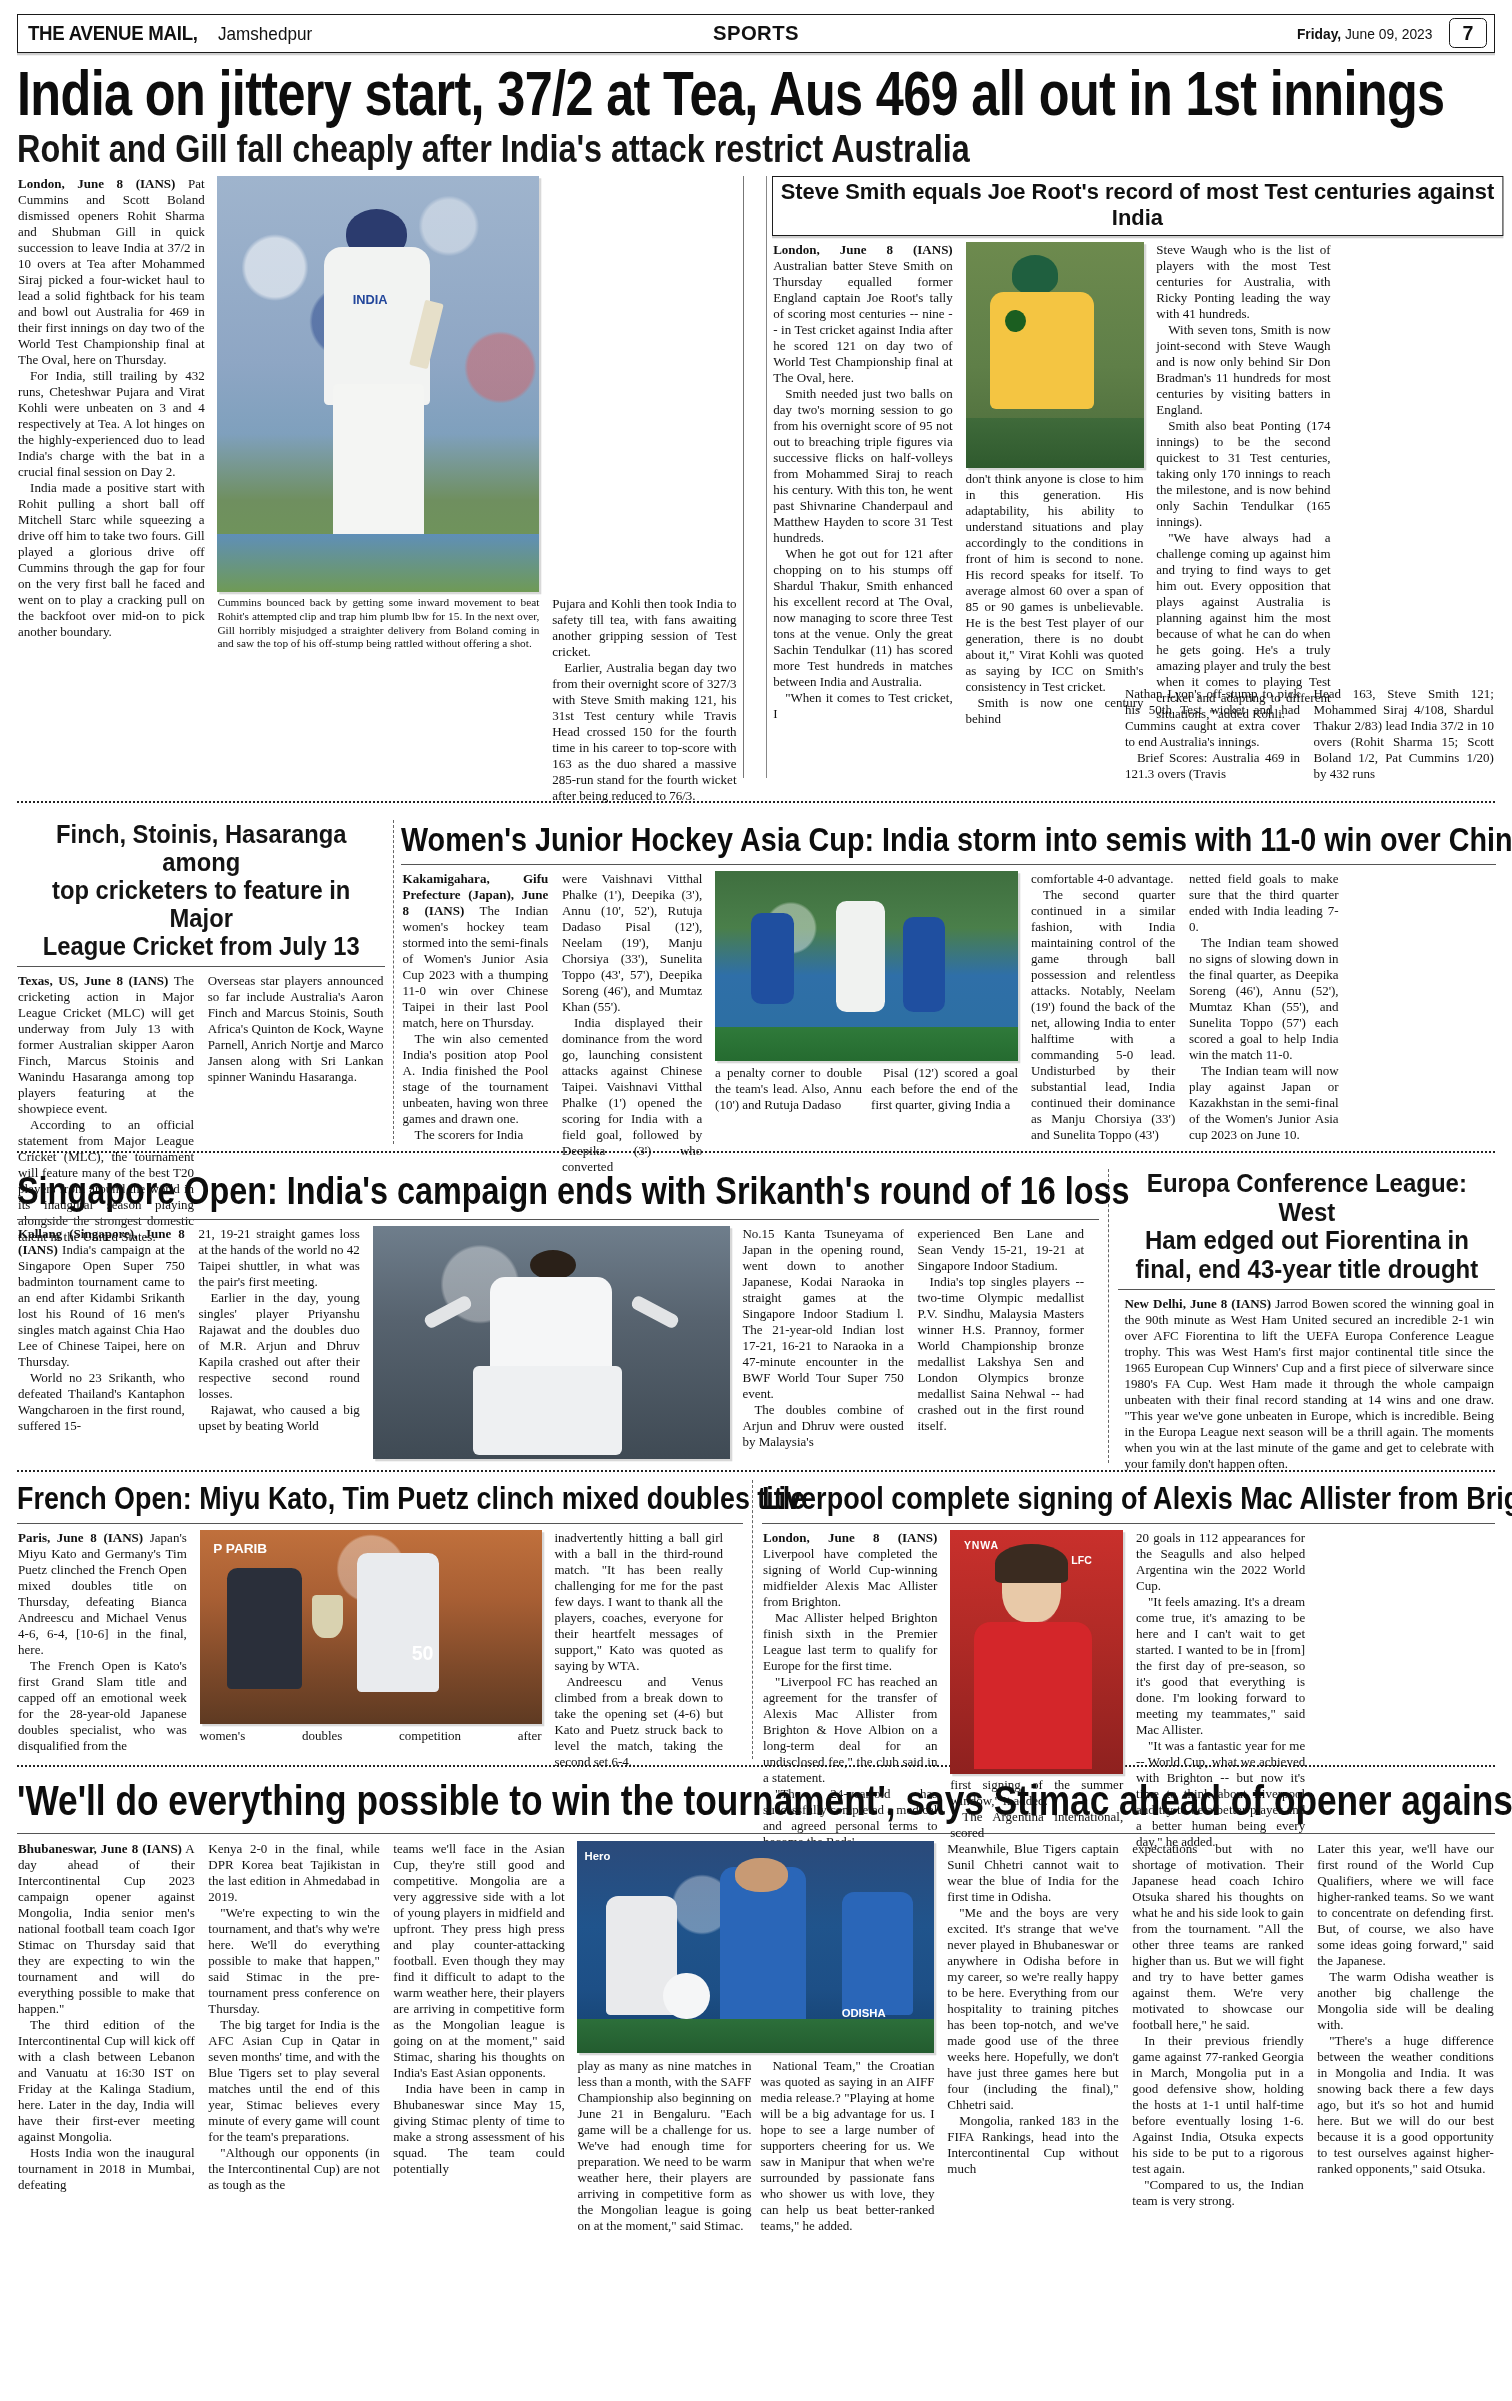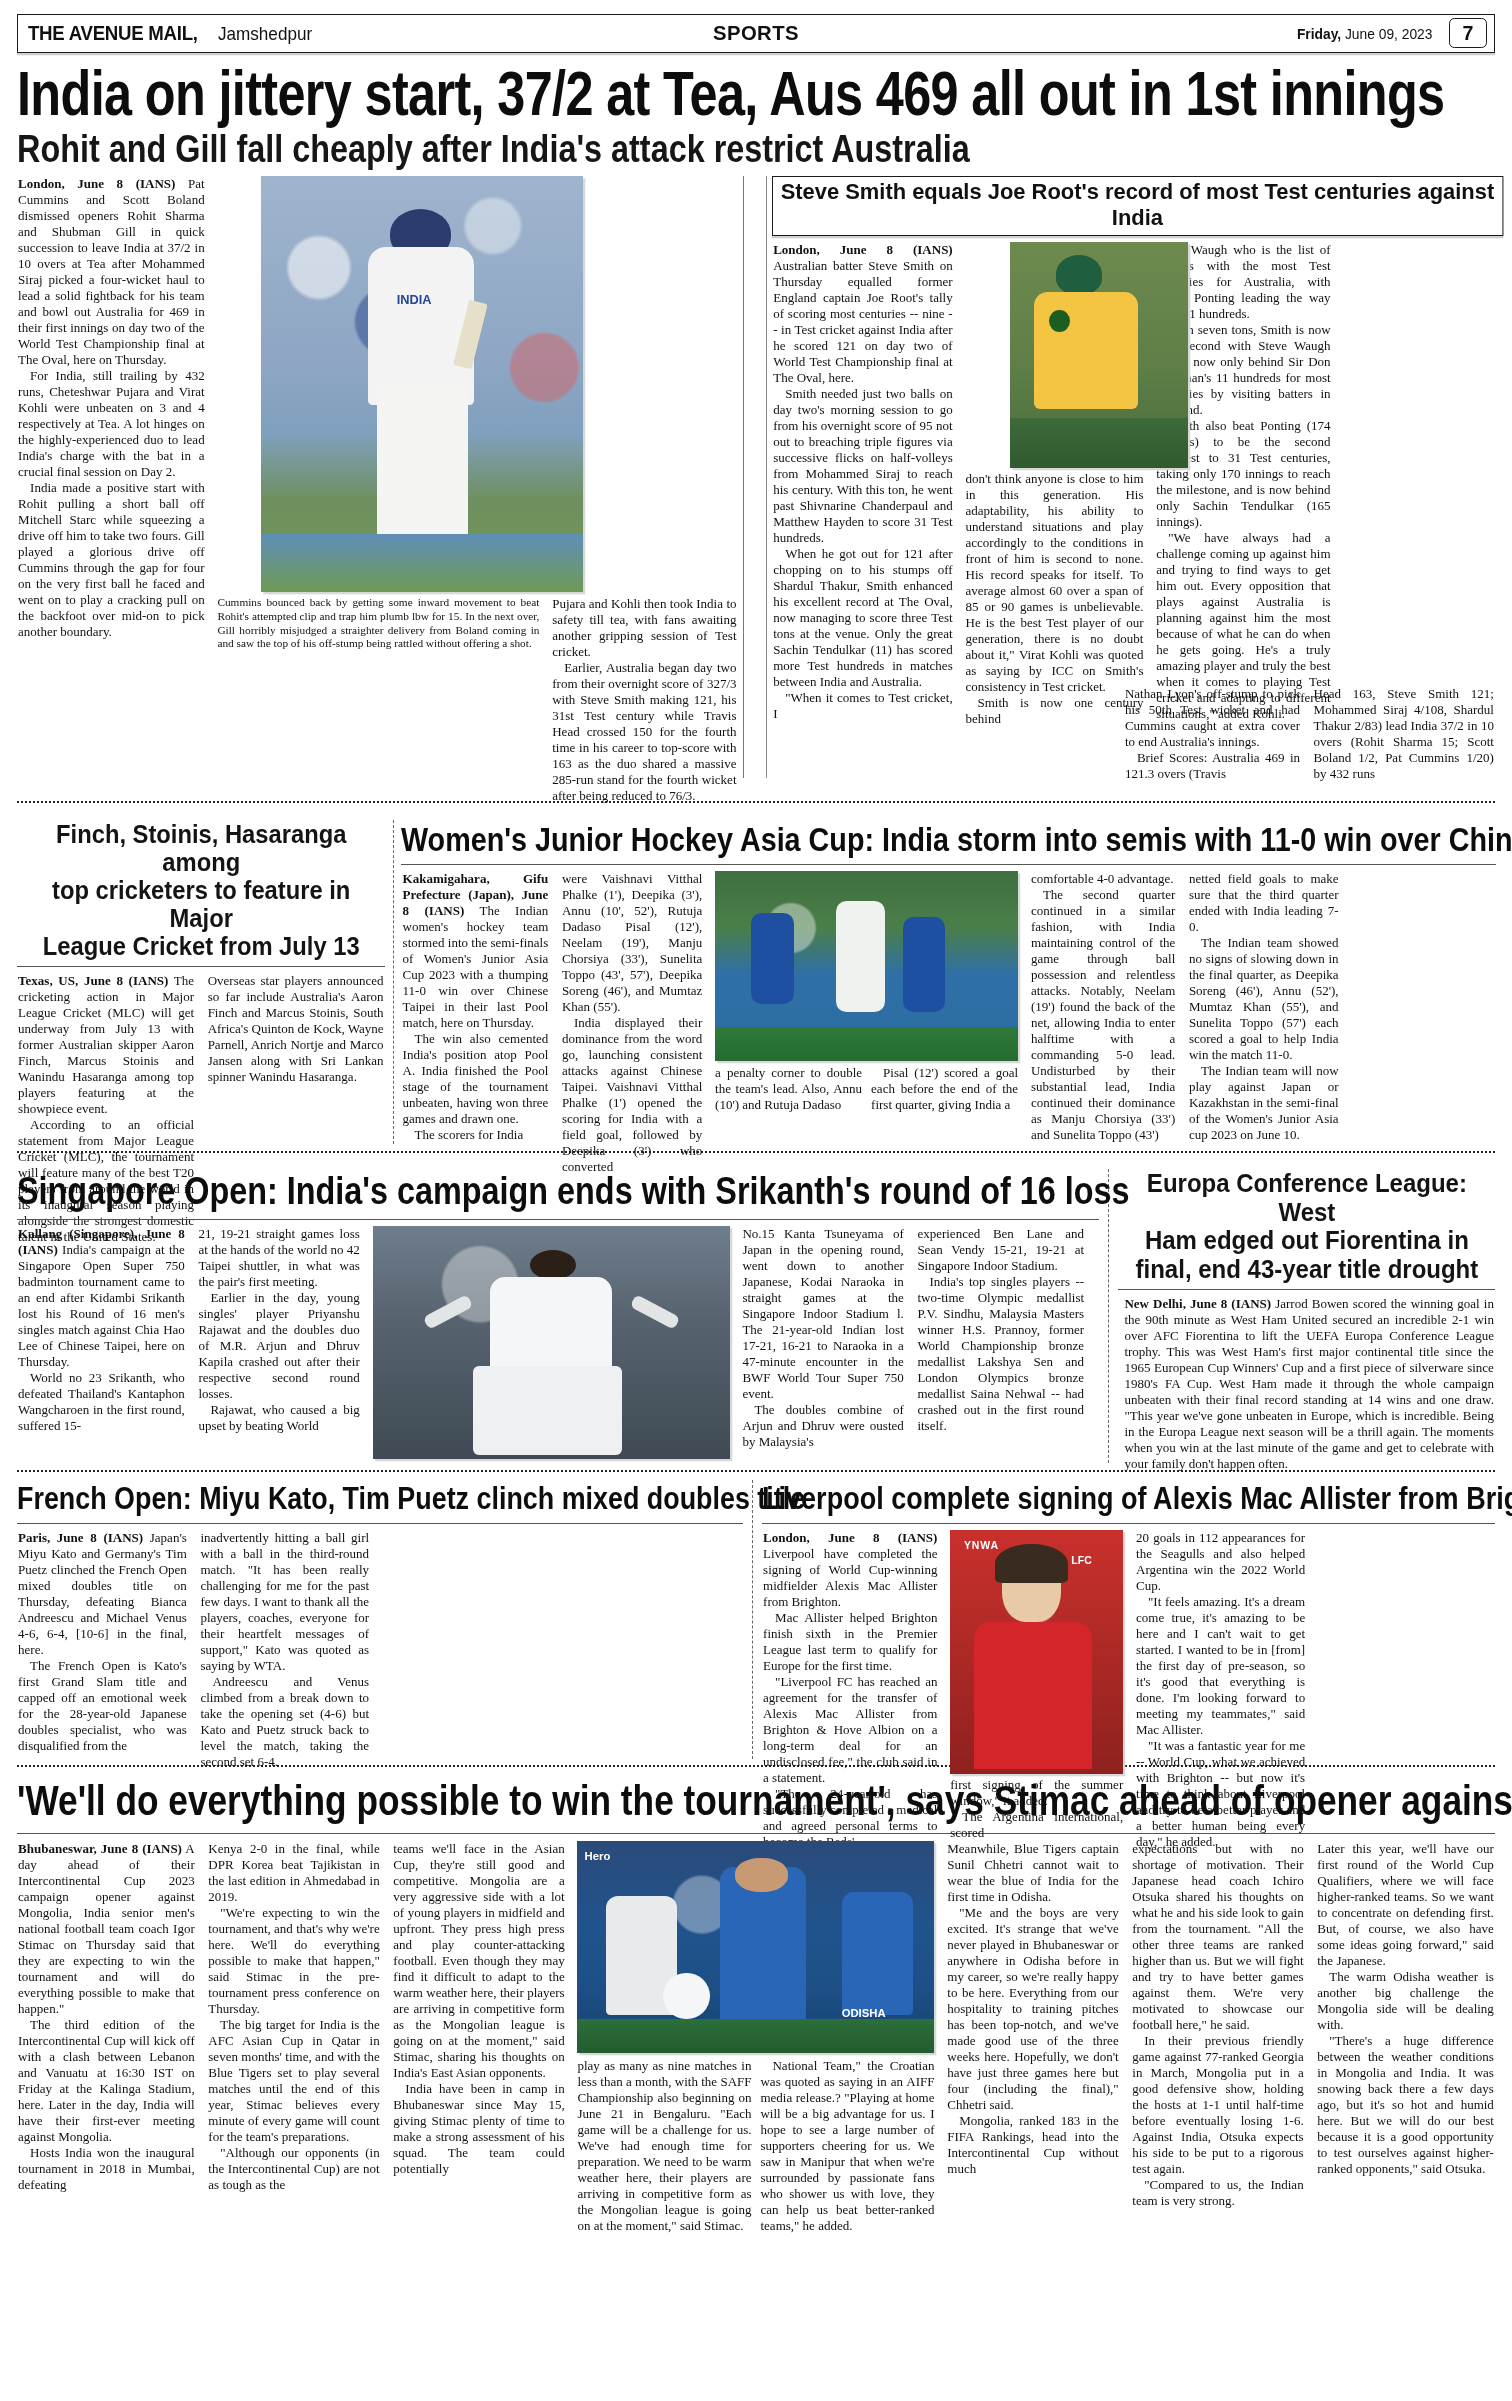--- a/index.html
+++ b/index.html
@@ -96,21 +96,21 @@
     transform-origin:left center; white-space:nowrap; color:#0d0d0d;
   }
   .hl-wrap { font-family:"Liberation Sans", sans-serif; font-weight:bold; color:#141414; }
 
   
   .ph-crowdblue{background:
     radial-gradient(circle at 18% 22%, rgba(255,255,255,.55) 0 7%, transparent 8%),
     radial-gradient(circle at 72% 12%, rgba(255,255,255,.4) 0 6%, transparent 7%),
     radial-gradient(circle at 40% 35%, rgba(40,70,140,.5) 0 10%, transparent 11%),
     radial-gradient(circle at 88% 46%, rgba(220,90,90,.45) 0 9%, transparent 10%),
-    linear-gradient(180deg,#9fb4cd 0%,#8ea6c4 45%,#7fa0bd 62%,#6f8f5f 78%,#6f9a55 100%); margin-left: 44px;}
+    linear-gradient(180deg,#9fb4cd 0%,#8ea6c4 45%,#7fa0bd 62%,#6f8f5f 78%,#6f9a55 100%);}
   .ph-hockey{background:
     radial-gradient(circle at 25% 30%, rgba(255,255,255,.4) 0 9%, transparent 10%),
     linear-gradient(180deg,#3f6f3f 0%,#4a7f4a 30%,#2f6fa8 55%,#2b6fa0 100%);}
   .ph-badminton{background:
     radial-gradient(circle at 30% 25%, rgba(255,255,255,.35) 0 12%, transparent 13%),
     linear-gradient(180deg,#6f7e8c 0%,#57636f 40%,#3f4a54 100%);}
   .ph-tennis{background:
     radial-gradient(circle at 50% 20%, rgba(255,255,255,.35) 0 14%, transparent 15%),
     linear-gradient(180deg,#c0703c 0%,#a85f34 35%,#7f4a2a 70%,#5e3a22 100%);}
   .ph-red{background:
@@ -339,20 +339,36 @@
   <div style="display:flex; margin-top:7.5px; height:279px;">
 
     <div style="width:736px; padding-right:9px; border-right:1.5px dashed #666;">
       <div class="hl-cond" style="font-size:32px; transform:scaleX(0.84); transform-origin:left center;">French Open: Miyu Kato, Tim Puetz clinch mixed doubles title</div>
       <div class="rule-thin" style="margin:6px 0 6px 0;"></div>
       <div style="display:flex;">
         <div class="col" style="width:177px;">
           <p class="body"><span class="dateline">Paris, June 8 (IANS)</span> <span>Japan's Miyu Kato and Germany's Tim Puetz clinched the French Open mixed doubles title on Thursday, defeating Bianca Andreescu and Michael Venus 4-6, 6-4, [10-6] in the final, here.</span></p>
           <p class="body">The French Open is Kato's first Grand Slam title and capped off an emotional week for the 28-year-old Japanese doubles specialist, who was disqualified from the</p>
         </div>
+        <div style="width:354px; padding:0 6px;">
+          <div class="photo ph-tennis" style="width:342px; height:194px;">
+            <div class="silh" style="left:8%; top:20%; width:22%; height:62%; background:#2a2f3a; border-radius:10.5px 10.5px 4.5px 4.5px;"></div>
+            <div class="silh" style="left:46%; top:12%; width:24%; height:72%; background:#e9ebee; border-radius:10.5px 10.5px 4.5px 4.5px;"></div>
+            <div class="silh" style="left:33%; top:34%; width:9%; height:22%; background:#d9d2b0; border-radius:4.5px 4.5px 40% 40%;"></div>
+            <div style="position:absolute; left:4%; top:6%; color:#fff; font-family:'Liberation Sans',sans-serif; font-weight:bold; font-size:13.6px;">P PARIB</div>
+            <div style="position:absolute; left:62%; top:58%; color:#fff; font-family:'Liberation Sans',sans-serif; font-weight:bold; font-size:19.6px;">50</div>
+          </div>
+          <div style="height:4.5px;"></div>
+          <div style="display:flex; justify-content:space-between; font-size:13px;">
+            <span>women's</span>
+            <span>doubles</span>
+            <span>competition</span>
+            <span>after</span>
+          </div>
+        </div>
         <div class="col" style="width:177px;">
           <p class="body">inadvertently hitting a ball girl with a ball in the third-round match. "It has been really challenging for me for the past few days. I want to thank all the players, coaches, everyone for their heartfelt messages of support," Kato was quoted as saying by WTA.</p>
           <p class="body">Andreescu and Venus climbed from a break down to take the opening set (4-6) but Kato and Puetz struck back to level the match, taking the second set 6-4.</p>
         </div>
       </div>
     </div>
 
     <div style="width:742px; padding-left:9px;">
       <div class="hl-cond" style="font-size:32px; transform:scaleX(0.845); transform-origin:left center;">Liverpool complete signing of Alexis Mac Allister from Brighton</div>
       <div class="rule-thin" style="margin:6px 0 6px 0;"></div>

